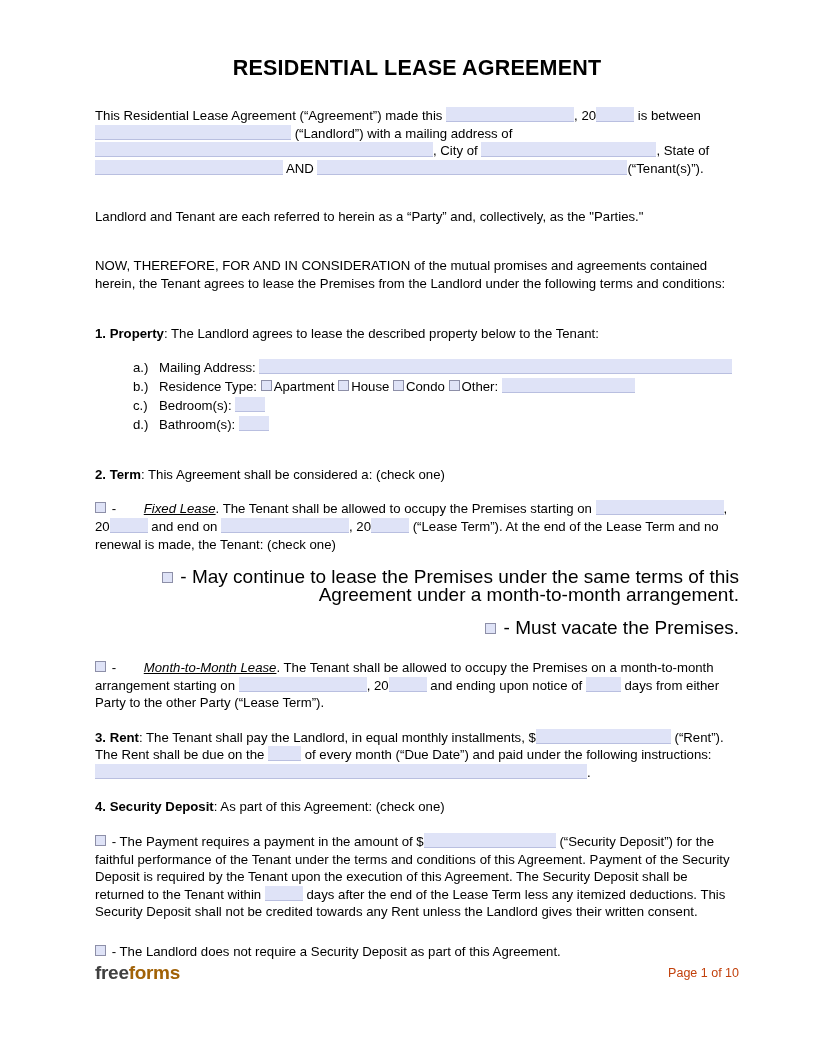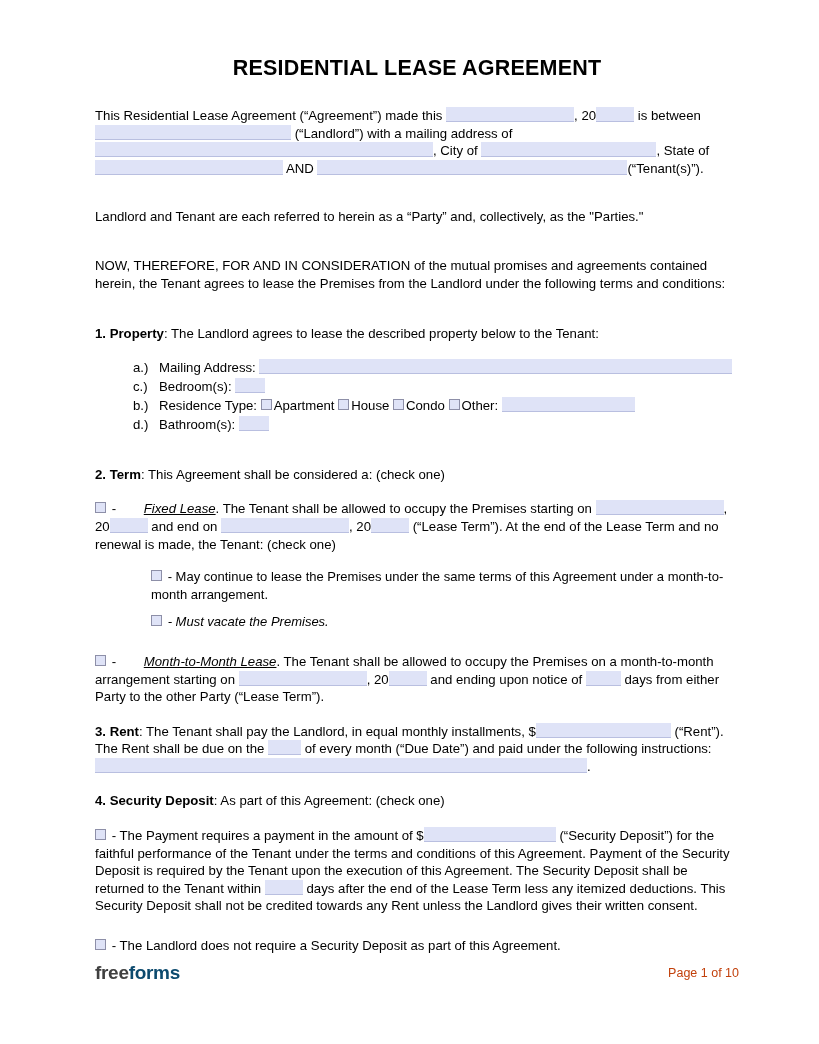--- a/index.html
+++ b/index.html
@@ -94,43 +94,44 @@
     font-size: 13.2px;
     line-height: 19px;
     padding-left: 38px;
   }
   .list-label {
     display: inline-block;
     width: 26px;
   }
   .sub-indent {
     padding-left: 56px;
-    font-size: 13px;
+    font-size: 19px;
     line-height: 17.6px;
+    text-align: right;
   }
   .gap-s { height: 15px; }
   .gap-m { height: 17px; }
   .gap-l { height: 22px; }
 
   .footer {
     position: absolute;
     left: 81px;
     top: 962px;
     width: 644px;
     display: flex;
     justify-content: space-between;
     align-items: center;
   }
   .logo {
     font-size: 19px;
     font-weight: bold;
     letter-spacing: -0.3px;
   }
   .logo .free { color: #404040; }
-  .logo .forms { color: #0c4a6e; }
+  .logo .forms { color: #a16207; }
   .page-num {
     font-size: 12.5px;
     color: #c2410c;
   }
 </style>
 </head>
 <body>
 
 <div class="page">
 
@@ -167,32 +168,32 @@
     </p>
 
     <div class="gap-s"></div>
 
     <div class="list">
       <div class="list-row">
         <span class="list-label">a.)</span><span>Mailing Address:</span>
         <span class="fill f-mailing"></span>
       </div>
       <div class="list-row">
-        <span class="list-label">c.)</span><span>Bedroom(s):</span>
-        <span class="fill f-bed"></span>
-      </div>
-      <div class="list-row">
         <span class="list-label">b.)</span><span>Residence Type:</span>
         <span class="checkbox"></span><span>Apartment</span>
         <span class="checkbox"></span><span>House</span>
         <span class="checkbox"></span><span>Condo</span>
         <span class="checkbox"></span><span>Other:</span>
         <span class="fill f-other"></span>
       </div>
       <div class="list-row">
+        <span class="list-label">c.)</span><span>Bedroom(s):</span>
+        <span class="fill f-bed"></span>
+      </div>
+      <div class="list-row">
         <span class="list-label">d.)</span><span>Bathroom(s):</span>
         <span class="fill f-bath"></span>
       </div>
     </div>
 
     <div class="gap-m"></div>
 
 
     <div class="gap-s"></div>
 
@@ -211,21 +212,21 @@
       <span class="fill f-end"></span><span>, 20</span><span class="fill f-yy"></span>
       <span>(“Lease Term”). At the end of the Lease Term and no renewal is made, the Tenant: (check one)</span>
     </p>
 
     <div class="gap-s"></div>
 
     <div class="sub-indent">
       <span class="checkbox"></span>
       <span>- May continue to lease the Premises under the same terms of this Agreement under a month-to-month arrangement.</span>
     </div>
-    <div class="sub-indent" style="margin-top:10px;font-style:italic;">
+    <div class="sub-indent" style="margin-top:16px;">
       <span class="checkbox"></span>
       <span>- Must vacate the Premises.</span>
     </div>
 
     <div class="gap-l"></div>
 
     <p>
       <span class="checkbox"></span>
       <span>-</span>
       <span class="underline-italic">Month-to-Month Lease</span><span>. The Tenant shall be allowed to occupy the Premises on a month-to-month arrangement starting on</span>

